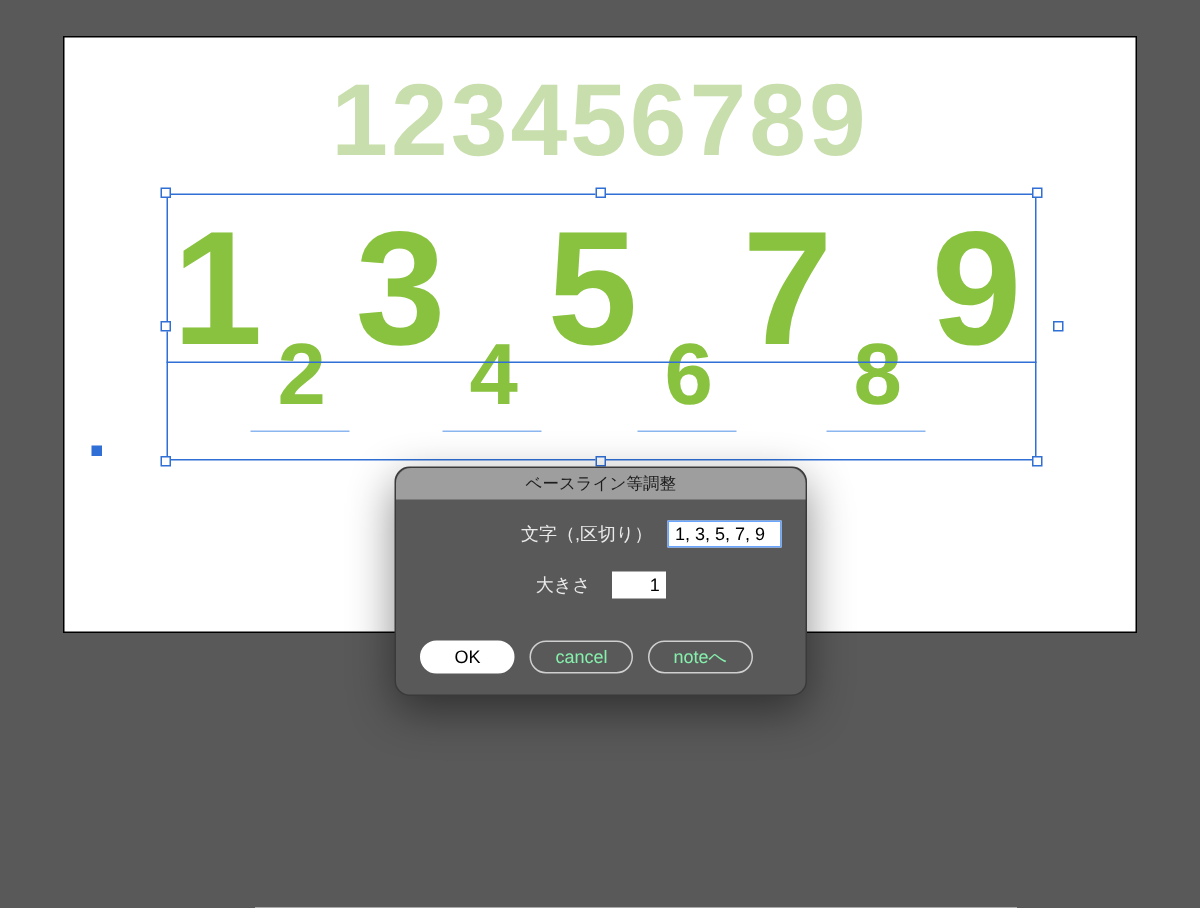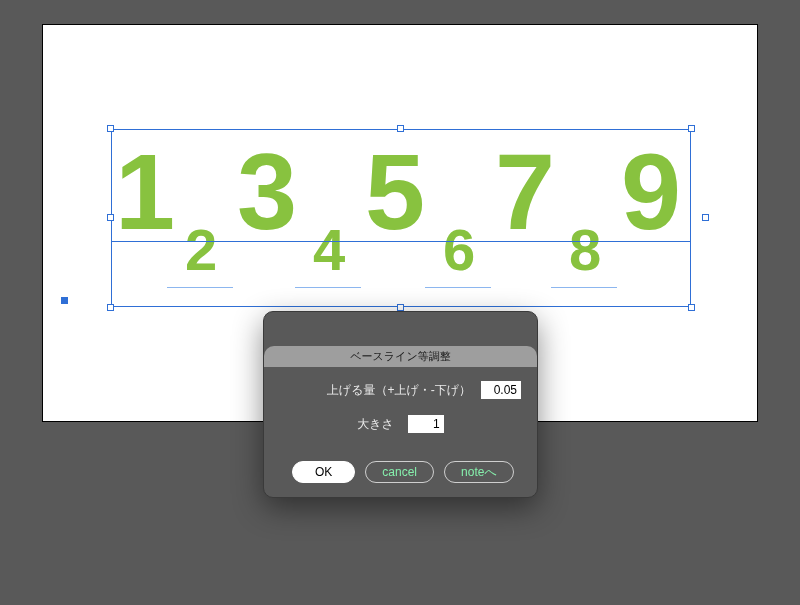--- a/index.html
+++ b/index.html
@@ -89,21 +89,20 @@
     color: #eaeaea;
     font-size: 12px;
   }
   .dlg-title {
     background: #9e9e9e;
     color: #1c1c1c;
     text-align: center;
     font-size: 11px;
     padding: 3px 0;
     border-radius: 10px 10px 0 0;
-    margin-top: 34px;
   }
   .dlg-body { padding: 14px 16px 6px 16px; }
   .row {
     display: flex;
     align-items: center;
     justify-content: flex-end;
     gap: 10px;
     margin-bottom: 16px;
   }
   .row label { flex: 1; text-align: right; white-space: nowrap; }
@@ -121,21 +120,21 @@
     display: inline-block;
     width: 11px; height: 11px;
     border: 1px solid #bbb;
     vertical-align: -1px;
     margin-right: 5px;
   }
   .dlg-buttons {
     display: flex;
     gap: 10px;
     justify-content: flex-start;
-    padding: 6px 16px 14px 28px;
+    padding: 6px 16px 14px 16px;
   }
   .btn {
     border: 1px solid #cfcfcf;
     background: transparent;
     color: #86efac;
     border-radius: 14px;
     height: 22px;
     padding: 0 16px;
     font-size: 12px;
     cursor: pointer;
@@ -144,20 +143,21 @@
     background: #fff;
     color: #000;
     border-color: #fff;
     padding: 0 22px;
   }
 </style>
 </head>
 <body>
 
 <div class="artboard">
+  <div class="ghost-row">123456789</div>
 
   <div class="big-row">
     <span class="big" style="left:0px;   top:8px;">1</span>
     <span class="small" style="left:70px;  top:95px;">2</span>
     <span class="big" style="left:122px; top:8px;">3</span>
     <span class="small" style="left:198px; top:95px;">4</span>
     <span class="big" style="left:250px; top:8px;">5</span>
     <span class="small" style="left:328px; top:95px;">6</span>
     <span class="big" style="left:380px; top:8px;">7</span>
     <span class="small" style="left:454px; top:95px;">8</span>
@@ -182,22 +182,22 @@
     <div class="handle" style="left:286px; bottom:-4px;"></div>
     <div class="handle" style="right:-4px; bottom:-4px;"></div>
     <div class="anchor" style="left:-50px; top:168px;"></div>
   </div>
 </div>
 
 <div class="dialog">
   <div class="dlg-title">ベースライン等調整</div>
   <div class="dlg-body">
     <div class="row">
-      <label>上げる量（+上げ・-下げ）</label>
-      <input class="txt noborder" style="width: 40px; text-align: right;" value="0.05">
+      <label>文字（,区切り）</label>
+      <input class="txt" style="width: 76px;" value="1, 3, 5, 7, 9">
     </div>
     <div class="row" style="justify-content:center;gap:14px;">
       <label style="flex:0;">大きさ</label>
       <input class="txt noborder" style="width: 36px; text-align: right;" value="1">
     </div>
   </div>
   <div class="dlg-buttons">
     <button class="btn primary">OK</button>
     <button class="btn">cancel</button>
     <button class="btn">noteへ</button>

